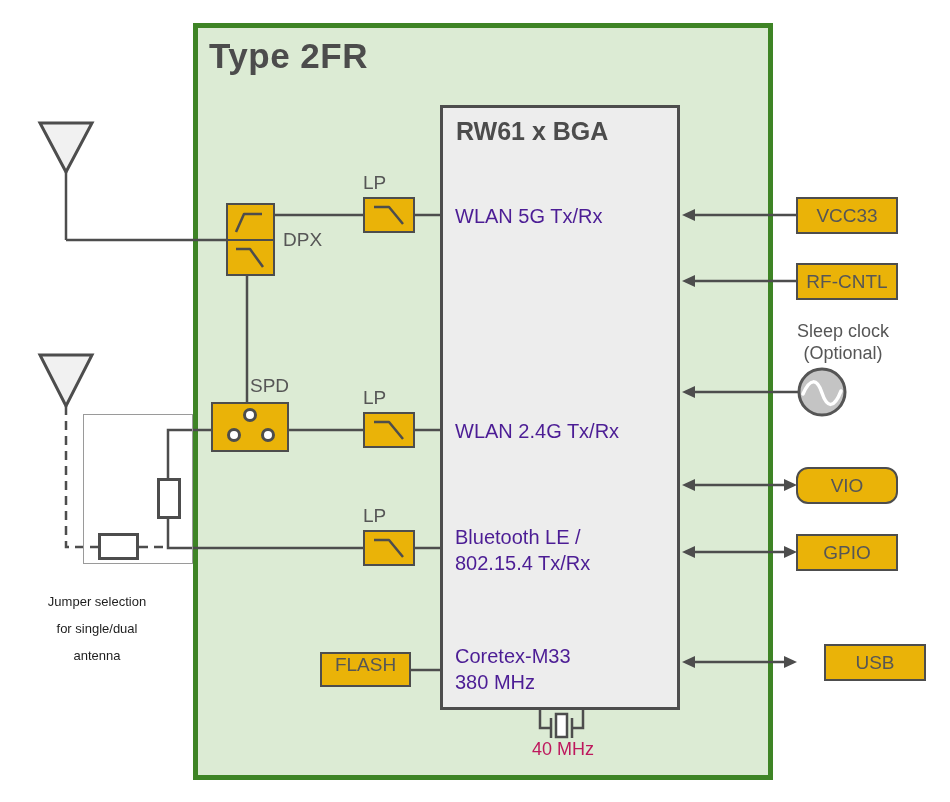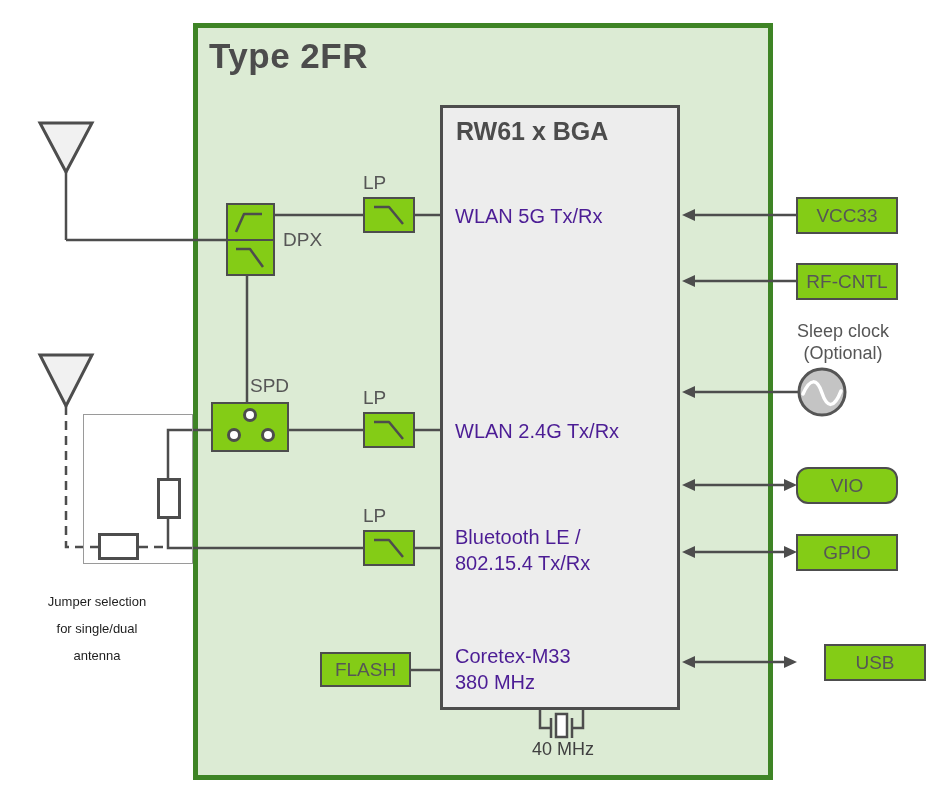--- a/index.html
+++ b/index.html
@@ -10,37 +10,37 @@
   .abs{position:absolute;box-sizing:border-box;}
   
   .module-box{left:193px;top:23px;width:580px;height:757px;background:#dcebd4;border:5px solid #3e8425;z-index:1;}
   .module-title{left:209px;top:36px;font-size:35px;font-weight:bold;color:#4c4c4c;z-index:4;letter-spacing:.5px;}
   
   .overlay{position:absolute;left:0;top:0;z-index:2;pointer-events:none;}
   .wire{stroke:#4d4d4d;stroke-width:2.5;fill:none;}
   .dashed{stroke-dasharray:9 6;}
   .head{fill:#4d4d4d;stroke:none;}
   
-  .cbox{background:#84cc16;border:2.5px solid #4d4d4d;z-index:3;}
+  .cbox{background:#eab308;border:2.5px solid #4d4d4d;z-index:3;}
   .chip-box{left:440px;top:105px;width:240px;height:605px;background:#ededed;border:3px solid #4d4d4d;z-index:3;}
   .chip-title{left:456px;top:117px;font-size:25px;font-weight:bold;color:#4c4c4c;z-index:4;}
   .chip-label{left:455px;color:#4c1d95;font-size:20px;line-height:26px;z-index:4;white-space:nowrap;}
   .lp-box{left:363px;width:52px;height:36px;}
   .lp-label{width:52px;color:#565656;font-size:19px;z-index:4;}
   .dpx-box{left:226px;top:203px;width:49px;height:73px;display:flex;flex-direction:column;}
   .dpx-cell{flex:1;position:relative;}
   .dpx-cell.top{border-bottom:2.5px solid #4d4d4d;}
   .side-label{color:#565656;font-size:19px;z-index:4;white-space:nowrap;}
   .spd-box{left:211px;top:402px;width:78px;height:50px;}
   .spd-dot{position:absolute;width:8px;height:8px;background:#fff;border:3px solid #4d4d4d;border-radius:50%;}
-  .flash-box{left:320px;top:652px;width:91px;height:35px;display:flex;align-items:center;justify-content:center;color:#565656;font-size:19px;}
+  .flash-box{left:320px;top:652px;width:91px;height:35px;display:flex;justify-content:center;color:#565656;font-size:19px;}
   .ext-box{left:796px;width:102px;height:37px;display:flex;align-items:center;justify-content:center;color:#565656;font-size:19px;z-index:3;}
   .sleep-label{left:782px;top:320px;width:122px;text-align:center;color:#565656;font-size:18px;line-height:22px;z-index:4;}
   .jumper-note{left:18px;top:588px;width:158px;text-align:center;color:#1e1e1e;font-size:13px;line-height:27px;z-index:4;}
-  .crystal-label{left:523px;top:739px;width:80px;text-align:center;color:#404040;font-size:18px;z-index:4;}
+  .crystal-label{left:523px;top:739px;width:80px;text-align:center;color:#be185d;font-size:18px;z-index:4;}
   .jumper-outline{left:83px;top:414px;width:110px;height:150px;border:1px solid #9a9a9a;z-index:2;}
   .resistor{background:#ffffff;border:3px solid #4d4d4d;z-index:3;}
   .res-h{left:98px;top:533px;width:41px;height:27px;}
   .res-v{left:157px;top:478px;width:24px;height:41px;}
   .glyph{position:absolute;left:0;top:0;}
 </style>
 </head>
 <body>
 
 <div class="stage">

